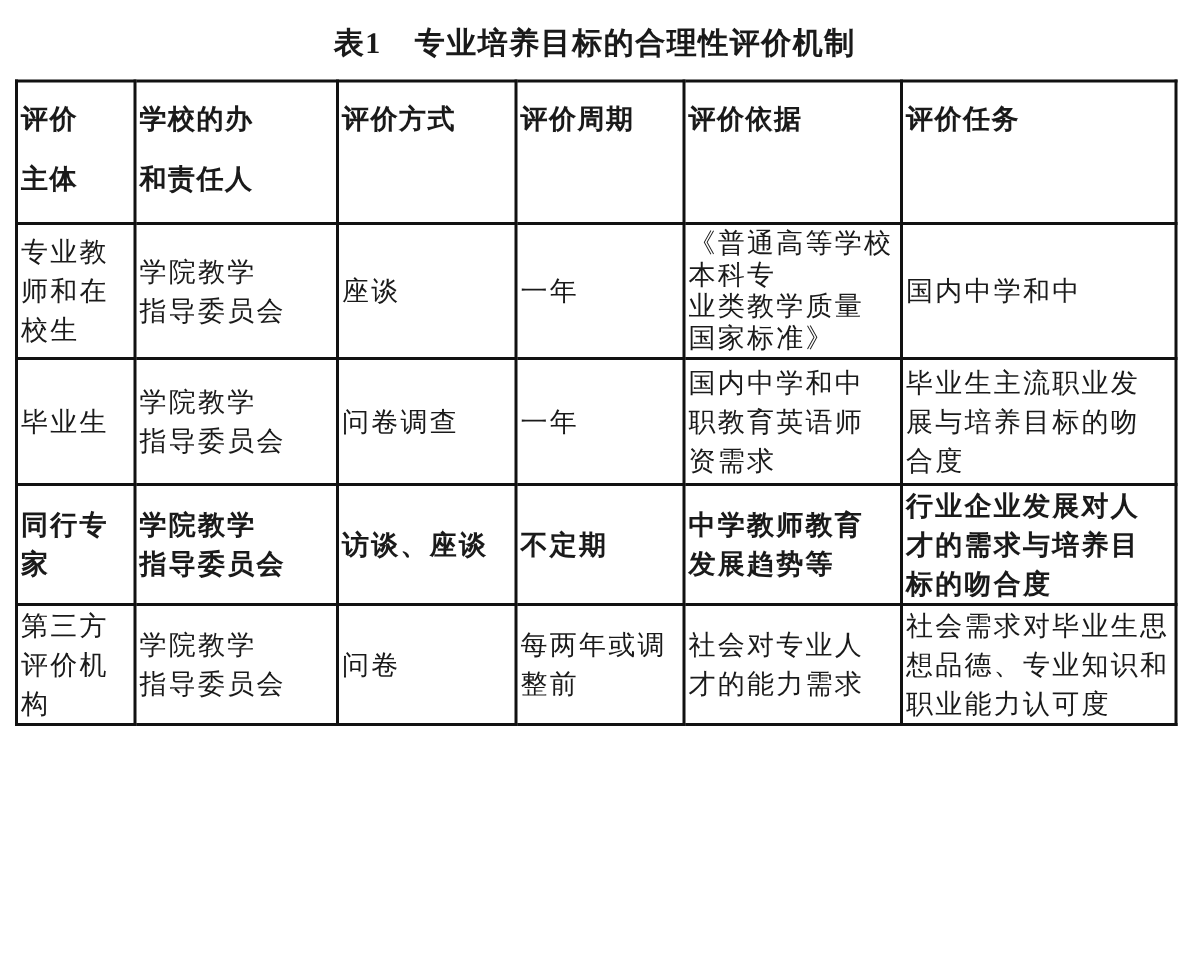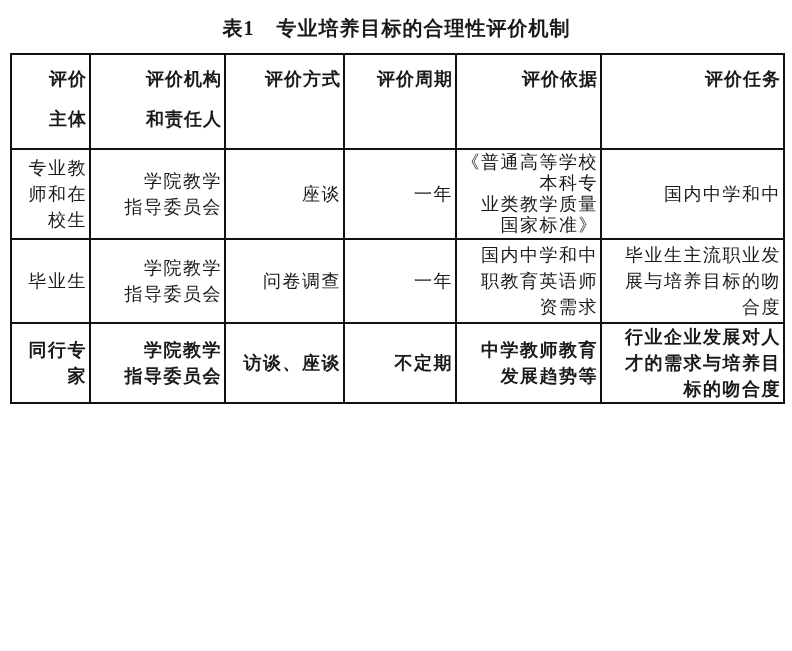--- a/index.html
+++ b/index.html
@@ -30,21 +30,21 @@
   .caption .cap-label { margin-right: 22px; }
   table.eval-table {
     table-layout: fixed;
     width: 773px;
     border-collapse: collapse;
     background: #ffffff;
   }
   table.eval-table th,
   table.eval-table td {
     border: 2px solid #111111;
-    text-align: right;
+    text-align: left;
     overflow: hidden;
     padding: 0 2px;
   }
   table.eval-table th {
     font-weight: bold;
     font-size: 18px;
     letter-spacing: 1px;
     line-height: 40px;
     vertical-align: top;
     padding-top: 4px;
@@ -81,21 +81,21 @@
       <col style="width:135px">
       <col style="width:119px">
       <col style="width:112px">
       <col style="width:145px">
       <col style="width:183px">
     </colgroup>
     <thead>
       <tr class="hdr">
         <th>评价
 主体</th>
-        <th>评价机构
+        <th>学校的办
 和责任人</th>
         <th>评价方式</th>
         <th>评价周期</th>
         <th>评价依据</th>
         <th>评价任务</th>
       </tr>
     </thead>
     <tbody>
       <tr class="row-1">
         <td>专业教
@@ -130,16 +130,31 @@
         <td>学院教学
 指导委员会</td>
         <td>访谈、座谈</td>
         <td>不定期</td>
         <td>中学教师教育
 发展趋势等</td>
         <td>行业企业发展对人
 才的需求与培养目
 标的吻合度</td>
       </tr>
+      <tr class="row-5">
+        <td>第三方
+评价机
+构</td>
+        <td>学院教学
+指导委员会</td>
+        <td>问卷</td>
+        <td>每两年或调
+整前</td>
+        <td>社会对专业人
+才的能力需求</td>
+        <td>社会需求对毕业生思
+想品德、专业知识和
+职业能力认可度</td>
+      </tr>
     </tbody>
   </table>
 
 </div>
 
 </body></html>

